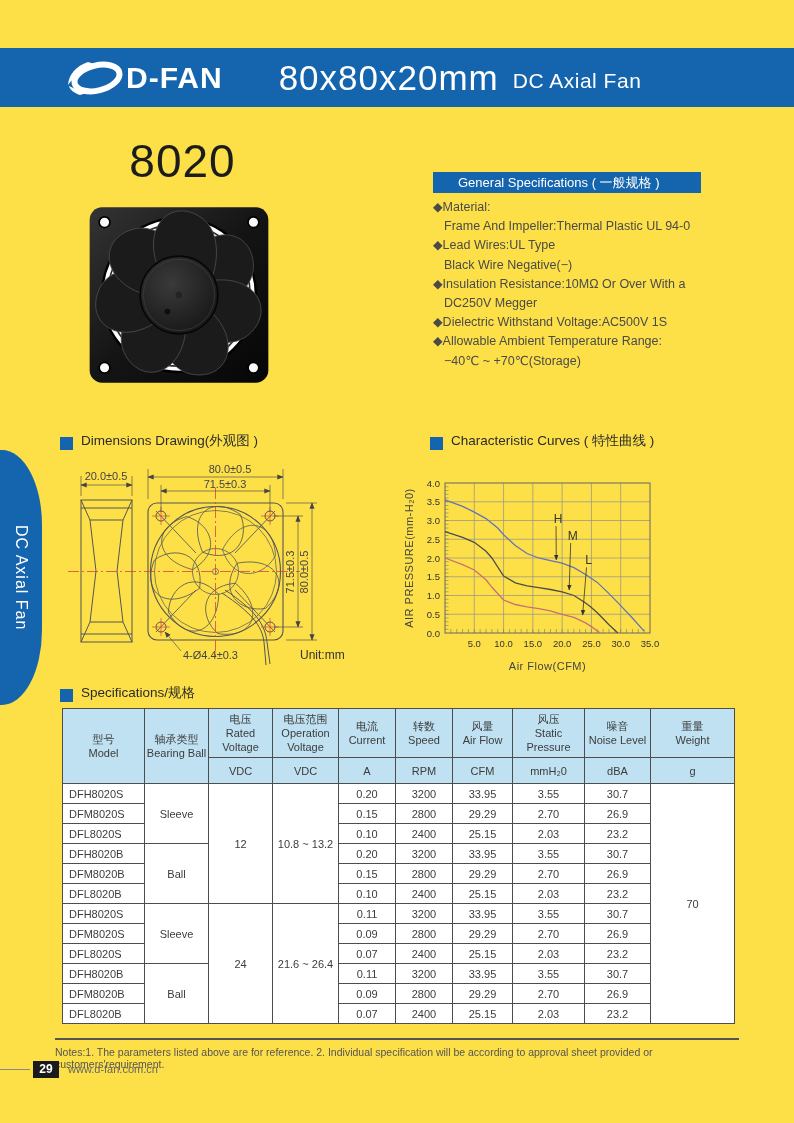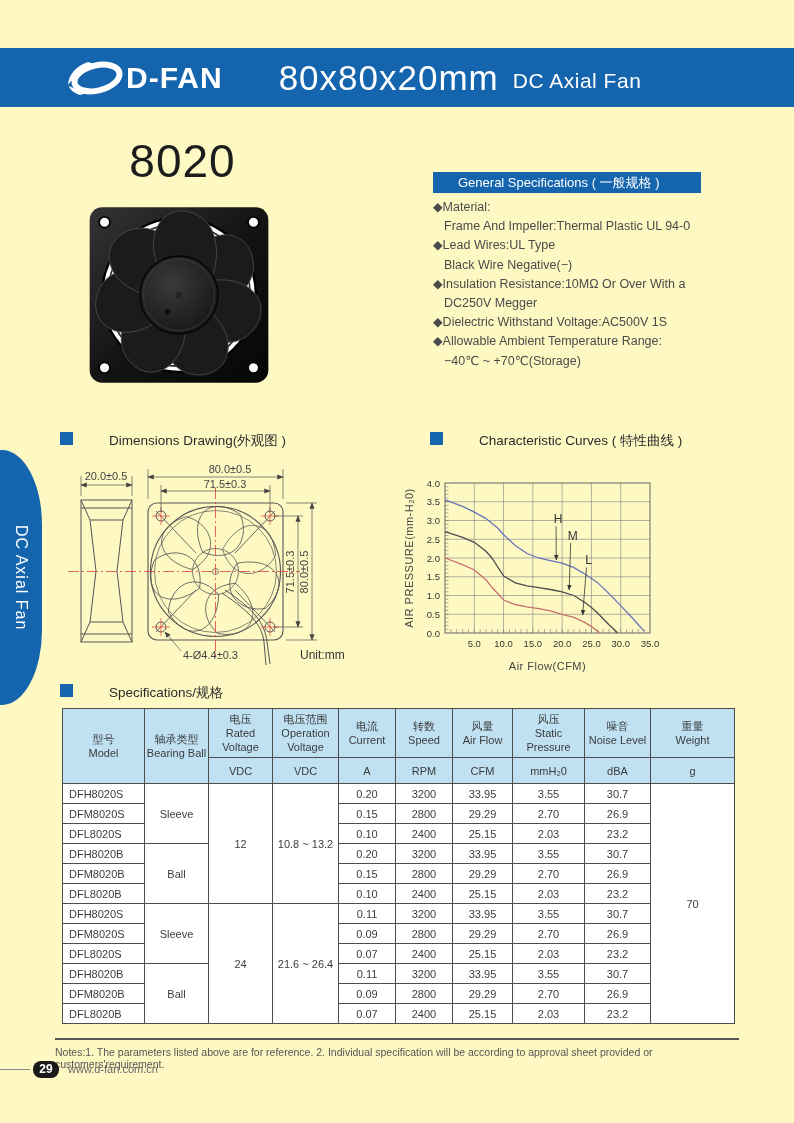--- a/index.html
+++ b/index.html
@@ -1,17 +1,17 @@
 <!DOCTYPE html>
 <html><head>
 <meta charset="utf-8">
 <style>
   * { margin:0; padding:0; box-sizing:border-box; }
   body { background:#ffffff; font-family:"Liberation Sans","DejaVu Sans",sans-serif; }
-  .page { position:relative; width:794px; height:1123px; background:#fef9c3; margin:0 auto; overflow:hidden; }
+  .page { position:relative; width:794px; height:1123px; background:#fde047; margin:0 auto; overflow:hidden; }
 
   
   .top-band { position:absolute; left:0; top:48px; width:794px; height:59px; background:#1464ae;
               display:flex; align-items:center; }
   .logo-wrap { display:flex; align-items:center; margin-left:66px; }
   .logo-text { color:#fff; font-size:30px; font-weight:bold; letter-spacing:1px; margin-left:2px; }
   .size-title { color:#fff; font-size:35px; font-weight:400; margin-left:56px; letter-spacing:1px; }
   .product-title { color:#fff; font-size:21px; font-weight:500; margin-left:14px; margin-top:6px; letter-spacing:0.5px; }
 
   
@@ -26,21 +26,21 @@
   .fan-photo { position:absolute; left:88px; top:202px; }
 
   
   .gen-bar { position:absolute; left:433px; top:172px; width:268px; height:21px; background:#1464ae;
              color:#fff; font-size:13px; line-height:21px; padding-left:25px; }
   .gen-list { position:absolute; left:433px; top:198px; width:330px; font-size:12.5px; color:#4a4a4a; }
   .gs-line { line-height:19.2px; white-space:nowrap; }
   .gs-line.indent { padding-left:11px; }
 
   
-  .sec-title { position:absolute; display:flex; align-items:flex-start;gap:28px; }
+  .sec-title { position:absolute; display:flex; align-items:flex-end; }
   .sec-title .sq { width:13px; height:13px; background:#1464ae; margin-right:8px; }
   .sec-title .tx { font-size:13.5px; color:#2b2b2b; font-weight:500; }
 
   .dims-svg { position:absolute; left:60px; top:452px; }
   .dim-text { font-size:11px; fill:#444; }
   .dim-text-b { font-size:12px; fill:#333; font-weight:500; }
 
   .chart-wrap { position:absolute; left:404px; top:470px; }
   .tick { font-size:9.5px; fill:#333; }
   .clabel { font-size:12px; fill:#333; }
@@ -55,21 +55,21 @@
   table.specs thead tr.names th { height:49px; line-height:1.3; }
   table.specs thead tr.units th { height:26px; }
   table.specs tbody td { height:20px; background:#fff; }
   table.specs td.md { text-align:left; padding-left:6px; }
 
   .notes-rule { position:absolute; left:55px; top:1038px; width:684px; height:2px; background:#555; }
   .notes { position:absolute; left:55px; top:1046px; width:700px; font-size:10.5px; color:#555; }
 
   .footer-line { position:absolute; left:0; top:1069px; width:30px; height:1px; background:#888; }
   .page-box { position:absolute; left:33px; top:1061px; width:26px; height:17px; background:#1a1a1a;
-              color:#fff; font-size:12px; font-weight:bold; text-align:center; line-height:17px;border-radius:8px; }
+              color:#fff; font-size:12px; font-weight:bold; text-align:center; line-height:17px; }
   .site { position:absolute; left:68px; top:1063px; font-size:11px; color:#666; }
 </style>
 </head>
 <body>
 
 <div class="page">
 
   <div class="top-band">
     <div class="logo-wrap">
       <svg width="58" height="40" viewBox="0 0 58 40">

